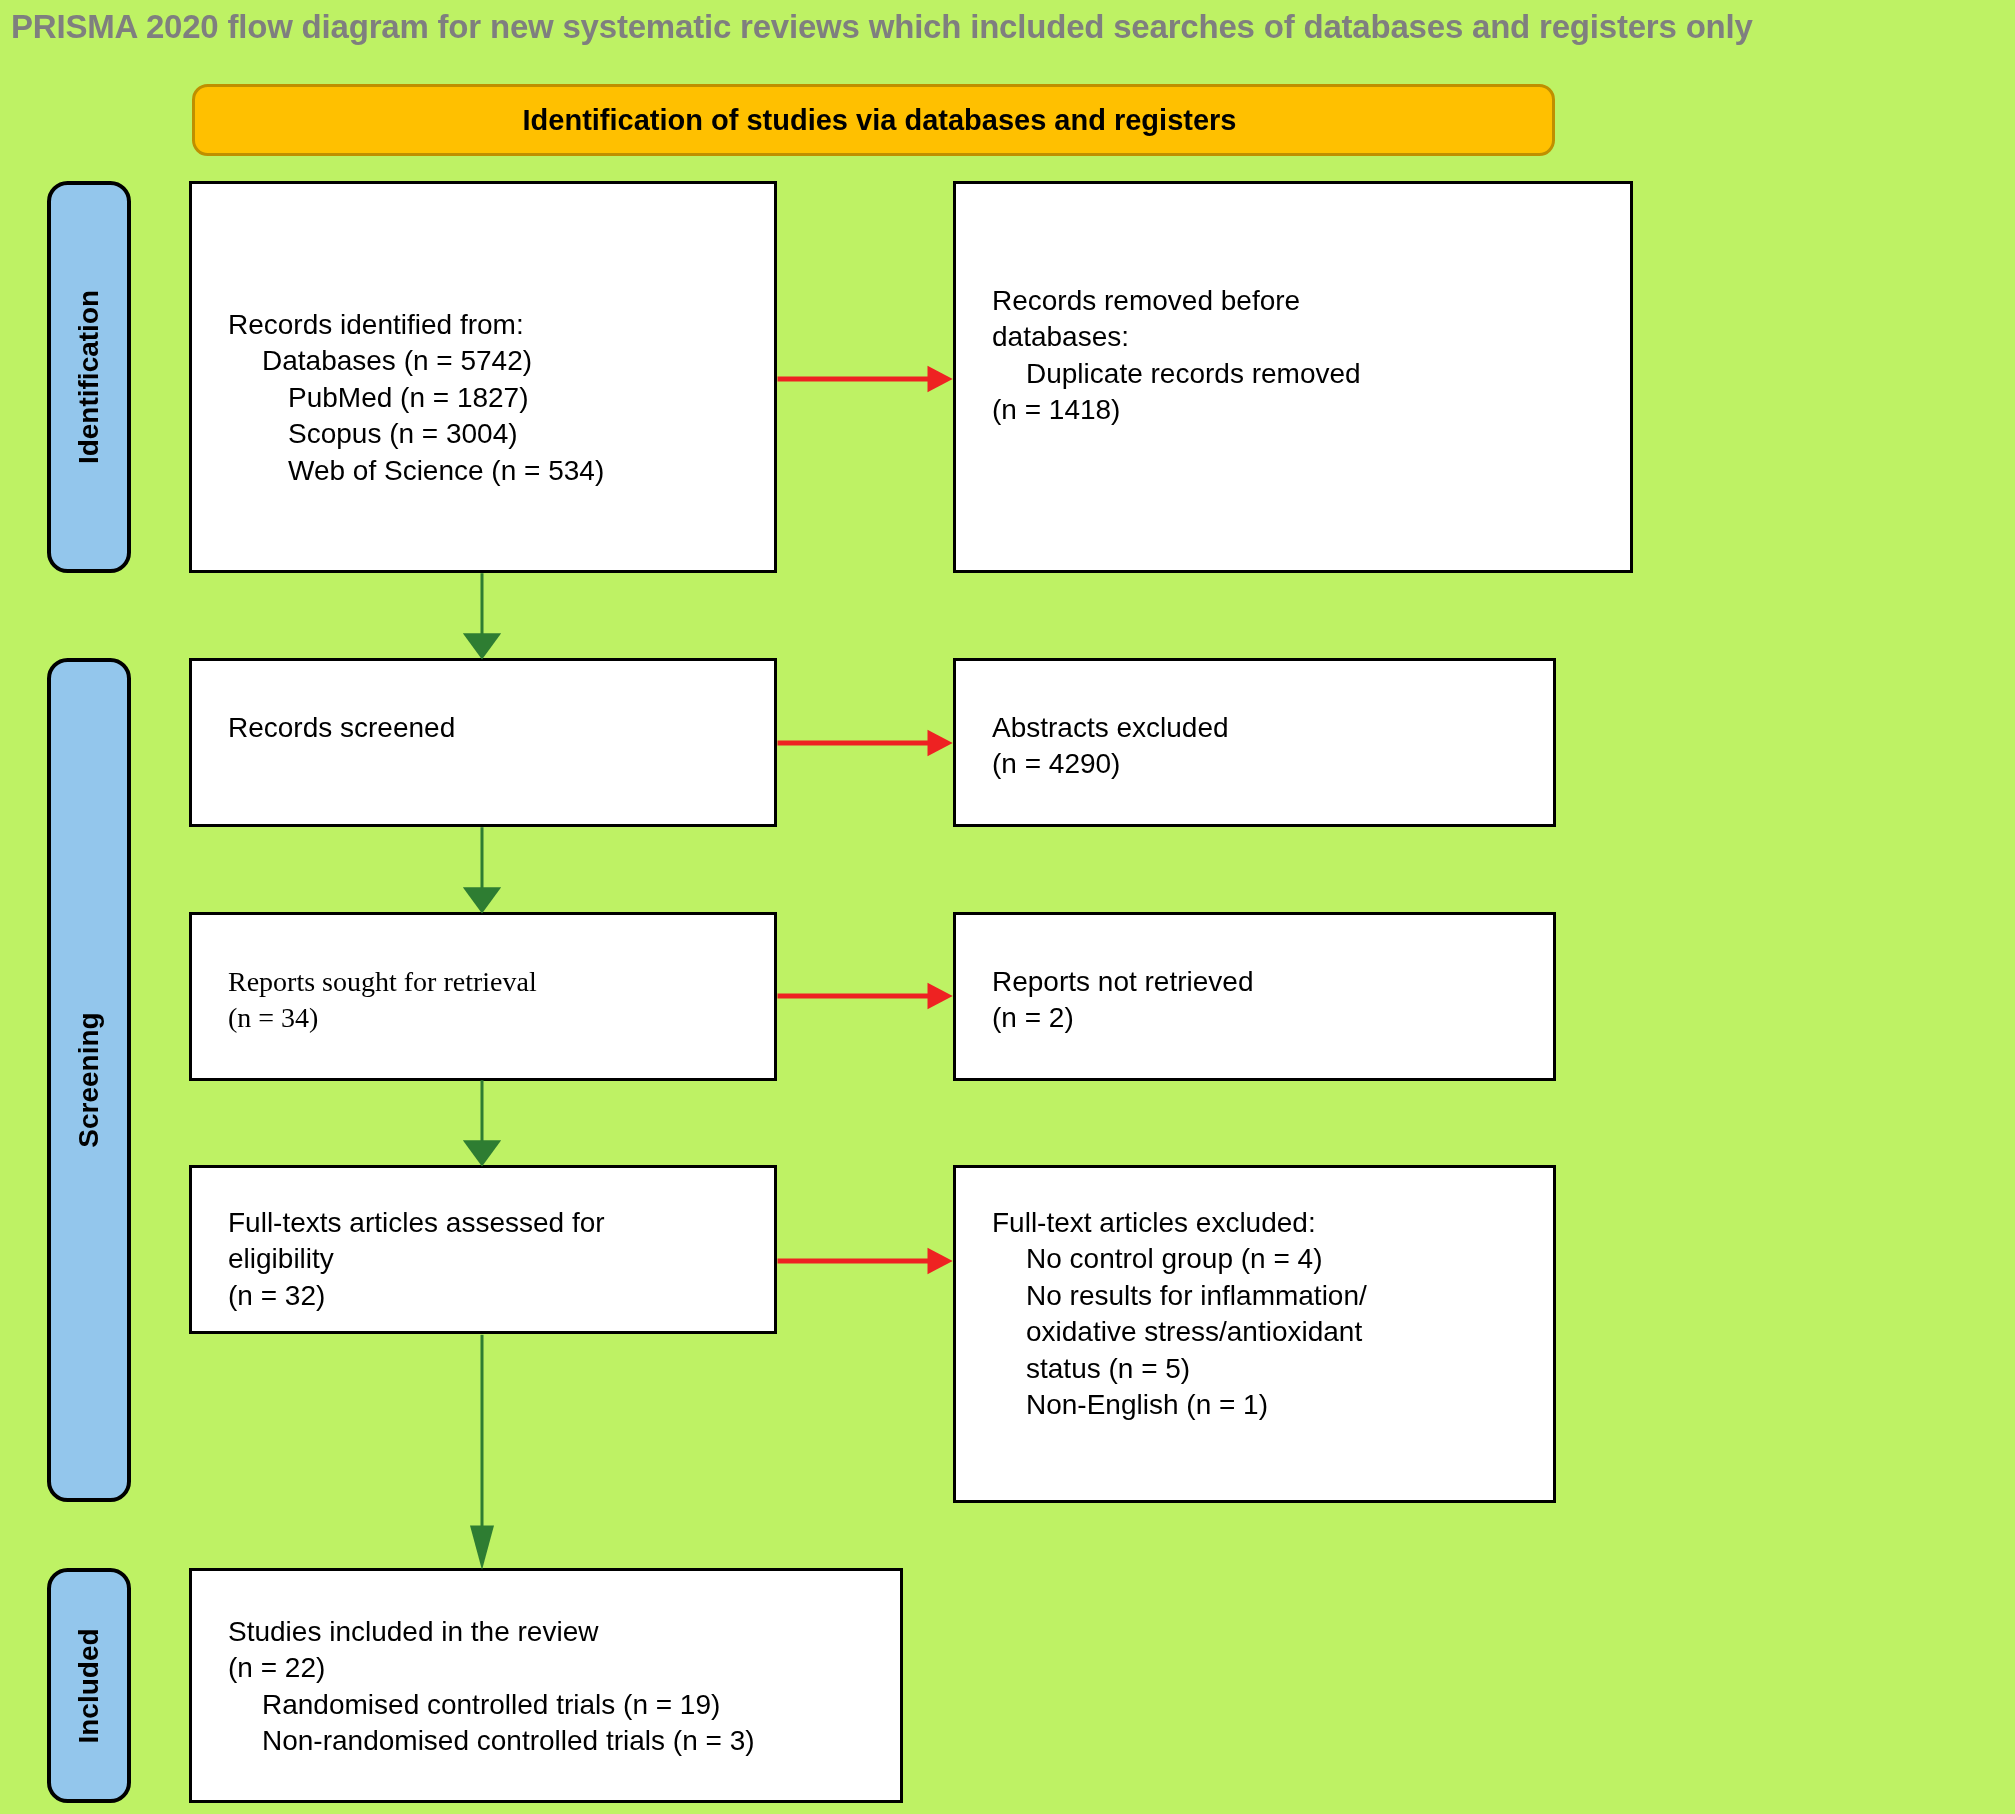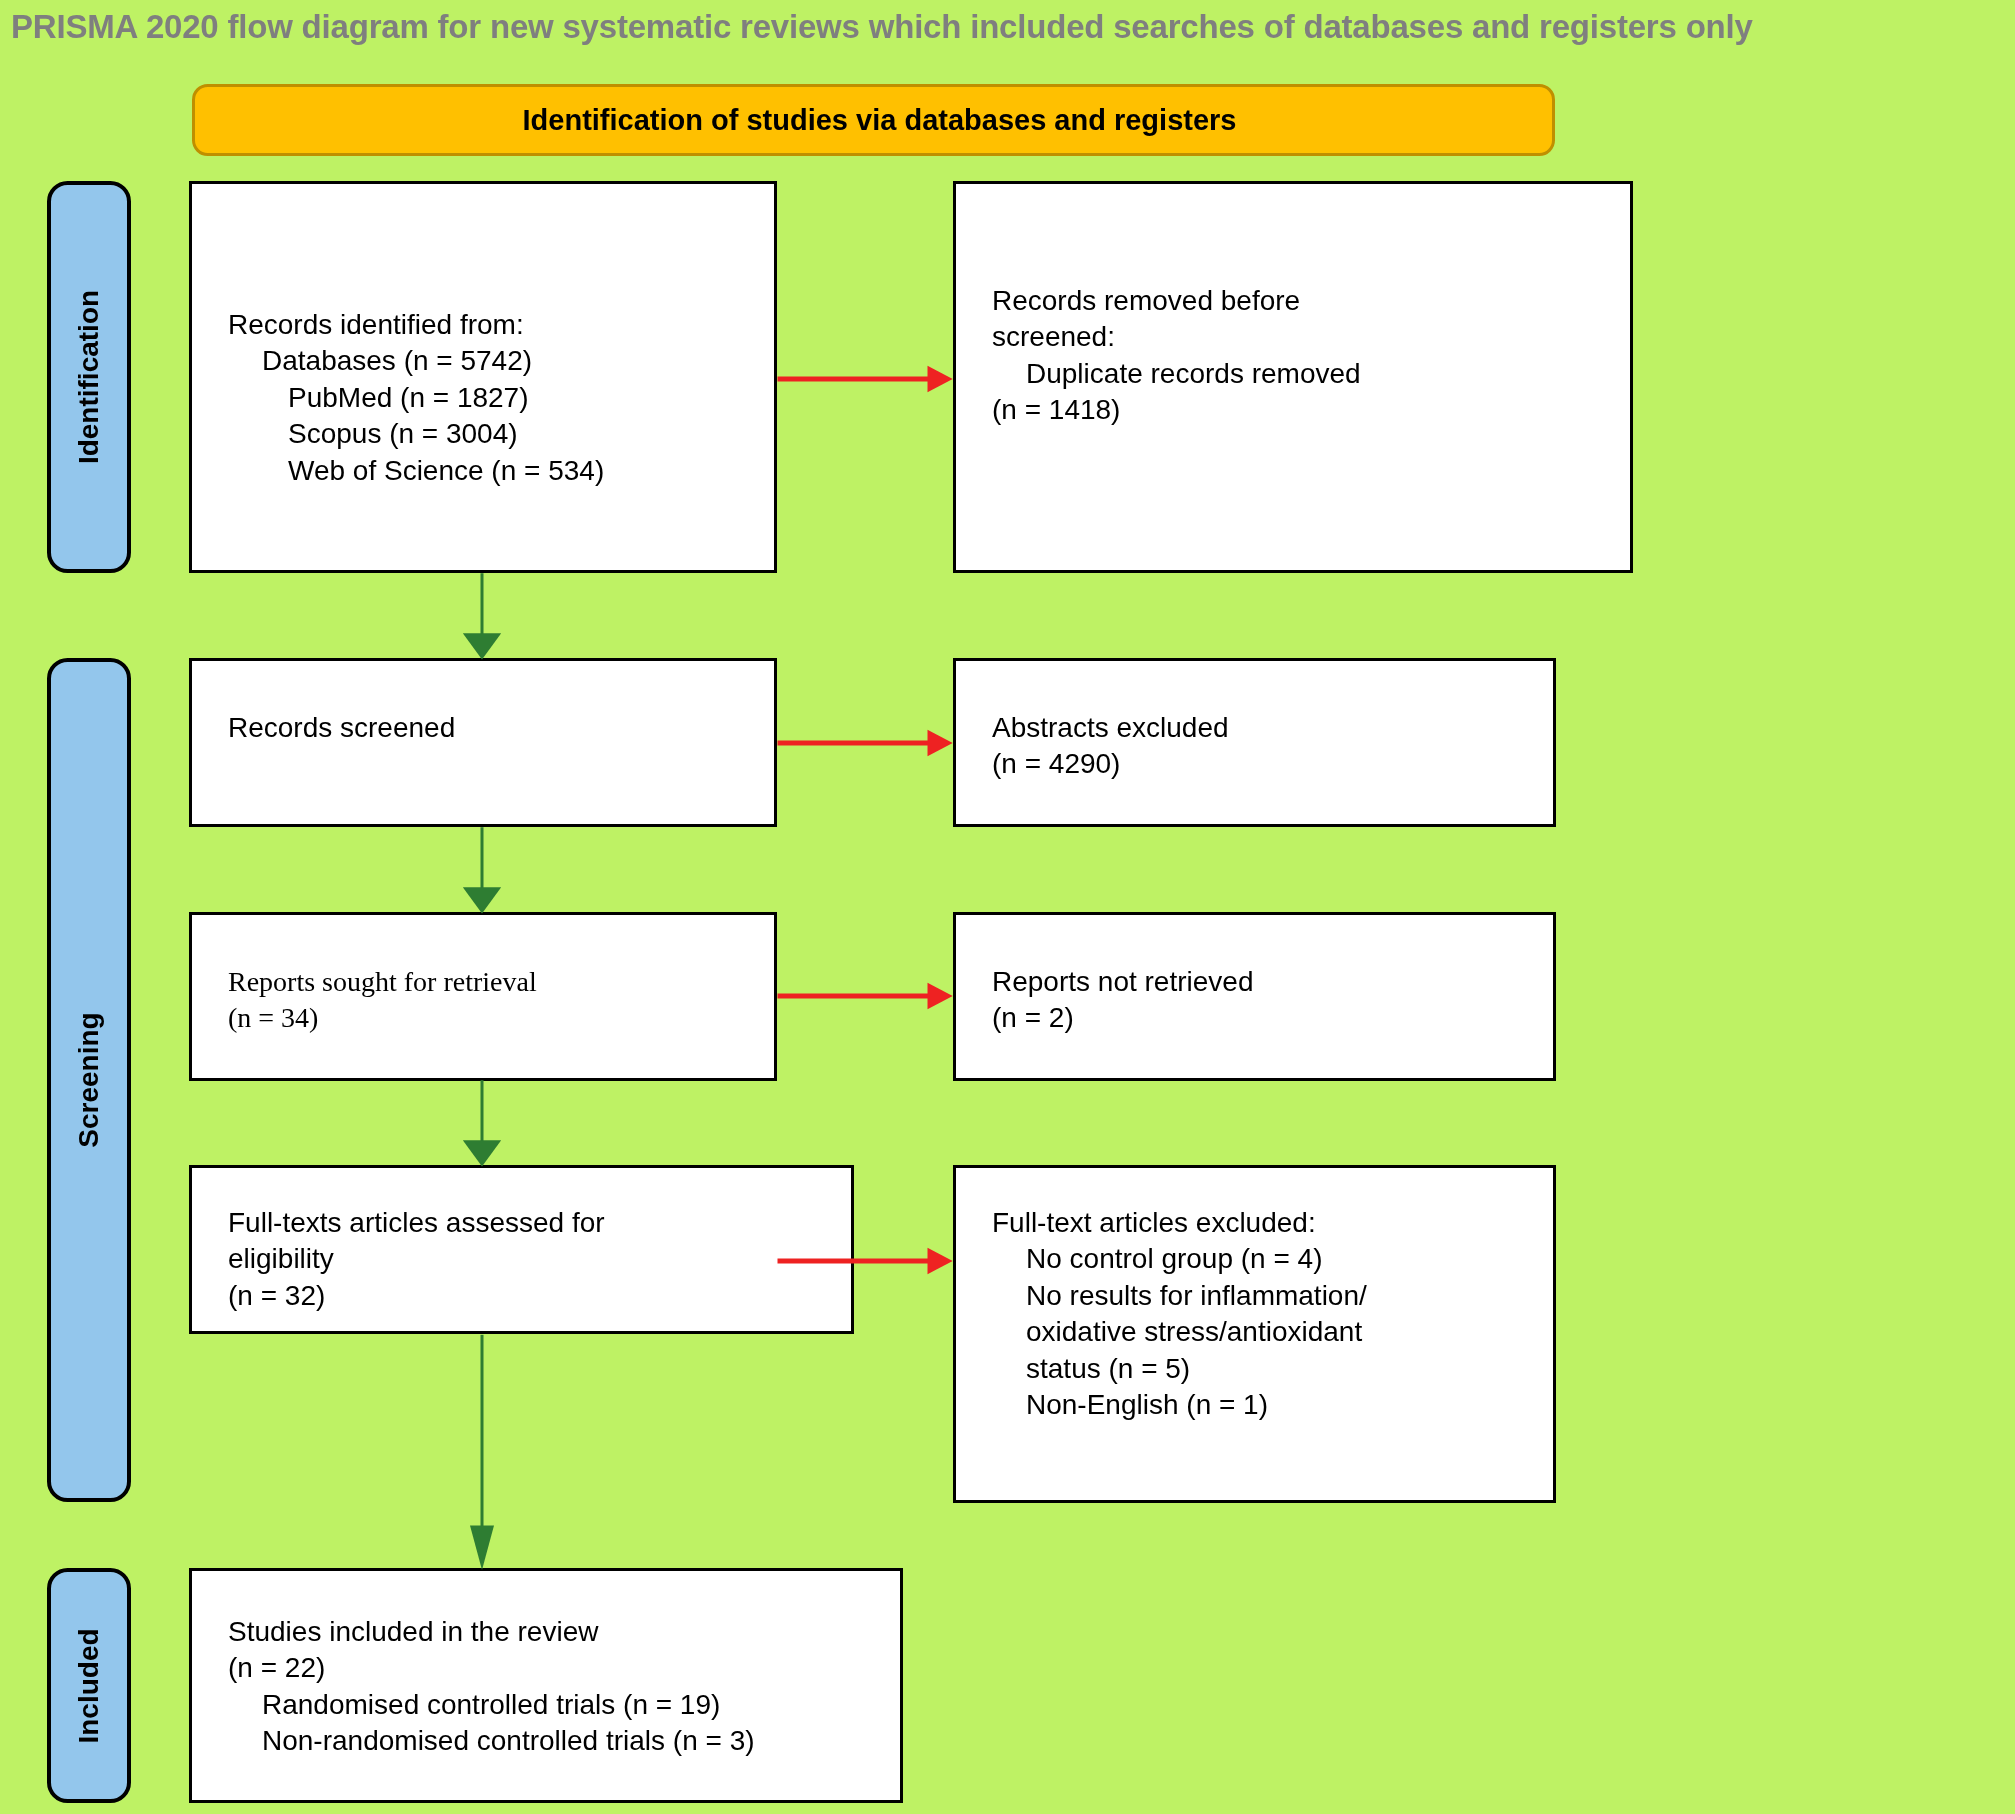--- a/index.html
+++ b/index.html
@@ -100,21 +100,21 @@
   .ind1 { padding-left: 34px; }
   .ind2 { padding-left: 60px; }
 
   
   #box-identified      { left: 189px;  top: 181px;  width: 588px;  height: 392px; }
   #box-removed         { left: 953px; top: 181px;  width: 680px; height: 392px; }
   #box-screened        { left: 189px;  top: 658px; width: 588px;  height: 169px; }
   #box-abstracts       { left: 953px; top: 658px; width: 603px; height: 169px; }
   #box-sought          { left: 189px;  top: 912px; width: 588px;  height: 169px; }
   #box-notretrieved    { left: 953px; top: 912px; width: 603px; height: 169px; }
-  #box-fulltext        { left: 189px;  top: 1165px; width: 665px;  height: 169px; }
+  #box-fulltext        { left: 189px;  top: 1165px; width: 588px;  height: 169px; }
   #box-excluded        { left: 953px; top: 1165px; width: 603px; height: 338px; }
   #box-included        { left: 189px;  top: 1568px; width: 714px; height: 235px; }
 
   #box-identified  .node-text { top: 99px; margin-top: 24px; }
   #box-removed     .node-text { top: 99px; }
   #box-screened    .node-text { top: 49px; }
   #box-abstracts   .node-text { top: 49px; }
   #box-sought      .node-text { top: 49px; font-family: Liberation Serif, serif; }
   #box-notretrieved .node-text { top: 49px; }
   #box-fulltext    .node-text { top: 37px; }
@@ -155,21 +155,21 @@
       <span class="ln ind1">Databases (n = 5742)</span>
       <span class="ln ind2">PubMed (n = 1827)</span>
       <span class="ln ind2">Scopus (n = 3004)</span>
       <span class="ln ind2">Web of Science (n = 534)</span>
     </div>
   </div>
 
   <div class="node" id="box-removed">
     <div class="node-text">
       <span class="ln">Records removed before</span>
-      <span class="ln">screened:</span>
+      <span class="ln">databases:</span>
       <span class="ln ind1">Duplicate records removed</span>
       <span class="ln">(n = 1418)</span>
     </div>
   </div>
 
   <div class="node" id="box-screened">
     <div class="node-text">
       <span class="ln">Records screened</span>
     </div>
   </div>

